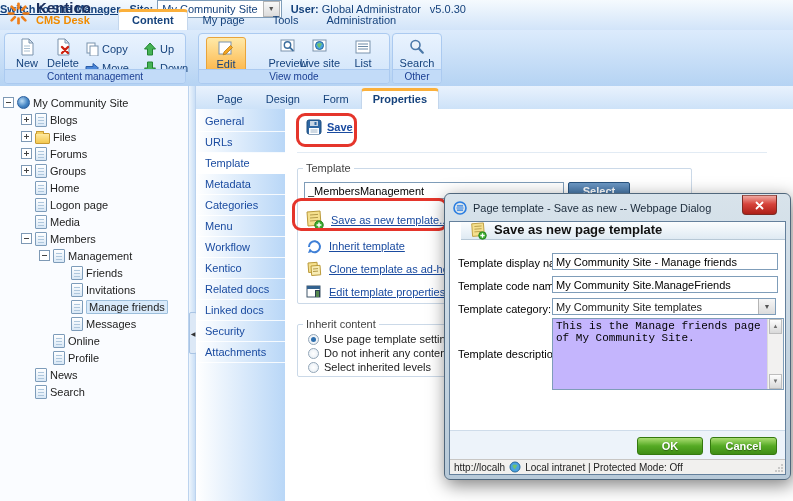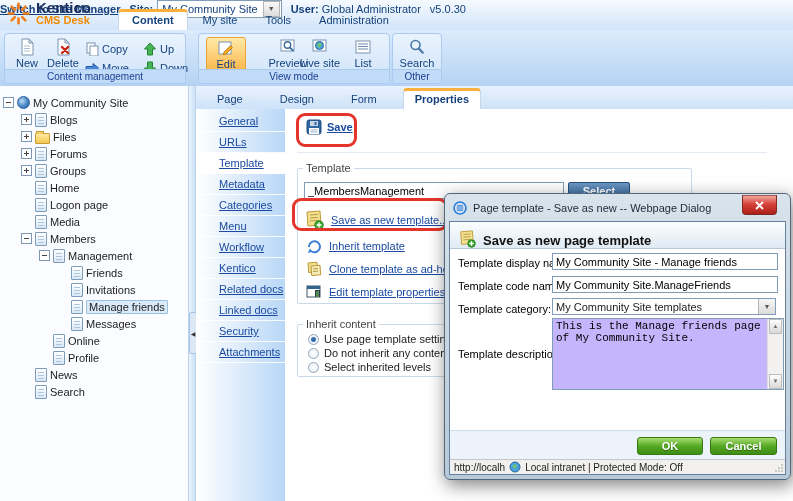--- a/index.html
+++ b/index.html
@@ -53,28 +53,28 @@
   .trow.selected .tlabel{background:#d9eafa;border:1px solid #9dbfdc;padding:0 2px;border-radius:1px;}
 
   
   #splitter{left:188px;top:86px;width:8px;height:415px;background:linear-gradient(90deg,#eef5fc,#cadff6);
             border-left:1px solid #bcd3ee;border-right:1px solid #bcd3ee;box-sizing:border-box;}
   #splitter-handle{left:189px;top:312px;width:6px;height:40px;background:#dce8f6;border:1px solid #a9c4e4;border-radius:2px;
             display:flex;align-items:center;justify-content:center;font-size:6px;color:#333;cursor:pointer;}
 
   
   #ctab-strip{left:196px;top:86px;width:597px;height:23px;background:linear-gradient(#e9f2fd,#cde2f8);}
-  #ctabs{position:absolute;left:10px;bottom:0;display:flex;align-items:flex-end;gap:15px;}
+  #ctabs{position:absolute;left:10px;bottom:0;display:flex;align-items:flex-end;gap:1px;}
   .ctab{padding:4px 11px 4px;color:#15427c;cursor:pointer;}
   .ctab.active{background:#fff;border:1px solid #c3d6ec;border-bottom:none;border-top:3px solid #fbb03b;
                border-radius:4px 4px 0 0;font-weight:bold;padding-top:2px;}
 
   
   #props-menu{left:196px;top:109px;width:89px;height:392px;background:linear-gradient(90deg,#ffffff,#b9d7f7);padding-top:2px;box-sizing:border-box;}
-  .pmi{height:20px;line-height:20px;padding-left:23px;color:#1a4ba0;border-bottom:1px solid rgba(255,255,255,.85);cursor:pointer;text-decoration:underline;}
+  .pmi{height:20px;line-height:20px;padding-left:9px;color:#1a4ba0;border-bottom:1px solid rgba(255,255,255,.85);cursor:pointer;}
   .pmi.active{background:#fff;}
 
   
   #content{left:285px;top:109px;width:508px;height:392px;background:#fff;}
   #save-ctl{left:21px;top:10px;display:flex;align-items:center;gap:5px;cursor:pointer;}
   #save-ctl .slabel{color:#1a4ba0;font-weight:bold;text-decoration:underline;}
   #divider{left:12px;top:43px;width:470px;height:1px;background:#e2ebf4;}
   fieldset{position:absolute;border:1px solid #cbd9e8;border-radius:2px;margin:0;padding:0;}
   legend{font-size:11px;color:#444;padding:0 3px;margin-left:5px;}
   #fs-template{left:12px;top:53px;width:393px;height:140px;}
@@ -96,22 +96,22 @@
   
   #dialog{left:444px;top:193px;width:347px;height:287px;z-index:10;border-radius:6px;
           background:linear-gradient(#d8e3eb,#b7c9d8);border:1px solid #50677c;
           box-shadow:2px 5px 18px rgba(0,0,0,.5);box-sizing:border-box;}
   #dlg-titlebar{position:absolute;left:8px;top:0;right:50px;height:27px;display:flex;align-items:center;gap:6px;
           color:#1b2a3a;white-space:nowrap;overflow:hidden;}
   #dlg-close{position:absolute;top:1px;right:13px;width:33px;height:18px;cursor:pointer;
           background:linear-gradient(#f0a7a0,#d6433b 45%,#ad1f17);border:1px solid #7e2a23;border-top-color:#9b564f;
           border-radius:0 0 4px 4px;display:flex;align-items:center;justify-content:center;}
   #dlg-client{position:absolute;left:4px;top:27px;right:4px;bottom:4px;background:#fff;border:1px solid #64809c;}
-  #dlg-head{position:absolute;left:0;top:0;right:0;height:27px;background:linear-gradient(#fbfdfe,#dfeaf3);
-          border-bottom:1px solid #b7c8d6;display:flex;align-items:flex-end;gap:7px;padding-left:8px;box-sizing:border-box;}
+  #dlg-head{position:absolute;left:11px;top:0;right:0;height:18px;background:linear-gradient(#fbfdfe,#dfeaf3);
+          border-bottom:1px solid #b7c8d6;display:flex;align-items:flex-start;gap:7px;padding-left:8px;box-sizing:border-box;}
   #dlg-head .hd{font-size:13px;font-weight:bold;color:#111;}
   .dlabel{position:absolute;left:8px;color:#000;}
   .dinput{position:absolute;left:102px;width:218px;height:13px;border:1px solid #7f9db9;font:11px "Liberation Sans",sans-serif;padding:1px 3px;}
   #dlg-combo{position:absolute;left:102px;top:76px;width:224px;height:17px;border:1px solid #7f9db9;background:#fff;
           display:flex;align-items:center;box-sizing:border-box;}
   #dlg-combo .cval{flex:1;padding:0 3px;white-space:nowrap;overflow:hidden;}
   #dlg-combo .cbtn{width:16px;height:15px;background:linear-gradient(#f6f6f6,#dcdcdc);border-left:1px solid #b5b5b5;
           color:#555;font-size:7px;line-height:15px;text-align:center;cursor:pointer;}
   #dlg-textarea{position:absolute;left:102px;top:96px;width:232px;height:72px;border:1px solid #7f9db9;background:#c4b5fd;box-sizing:border-box;}
   #dlg-textarea textarea{position:absolute;left:0;top:0;width:205px;height:68px;border:none;resize:none;outline:none;
@@ -146,21 +146,21 @@
       </g>
     </svg>
     <div>
       <div class="t1">Kentico</div>
       <div class="t2">CMS Desk</div>
     </div>
   </div>
 
   <div id="main-tabs" class="abs">
     <div class="mtab active">Content</div>
-    <div class="mtab">My site</div>
+    <div class="mtab">My page</div>
     <div class="mtab">Tools</div>
     <div class="mtab">Administration</div>
   </div>
 
   <div id="header-right">
     <a>Switch to Site Manager</a>
     <span class="hlabel">Site:</span>
     <span class="combo" style="margin-left:-5px;">
       <span class="cval">My Community Site</span>
       <span class="cbtn">▼</span>

